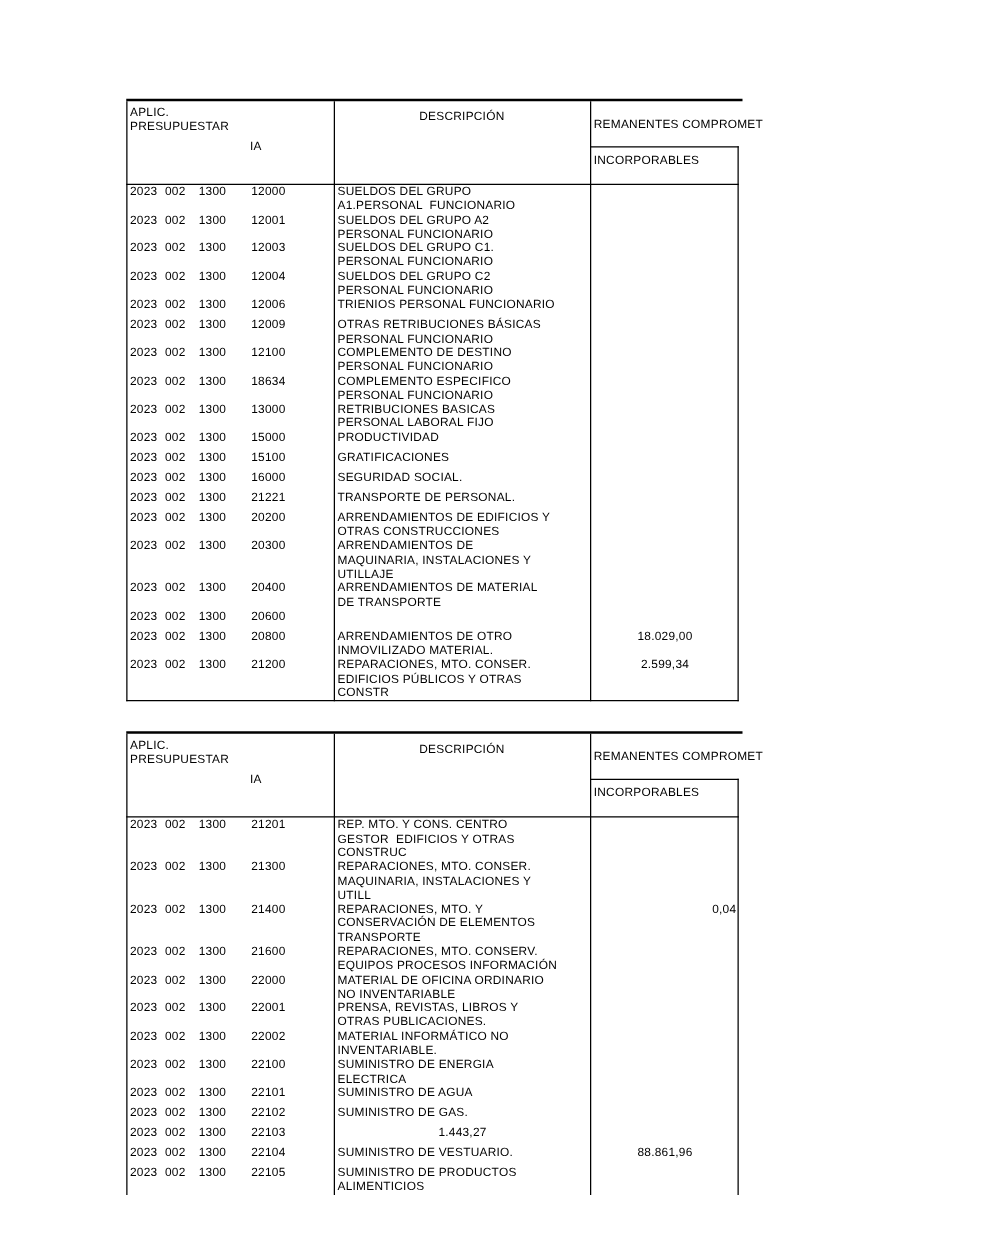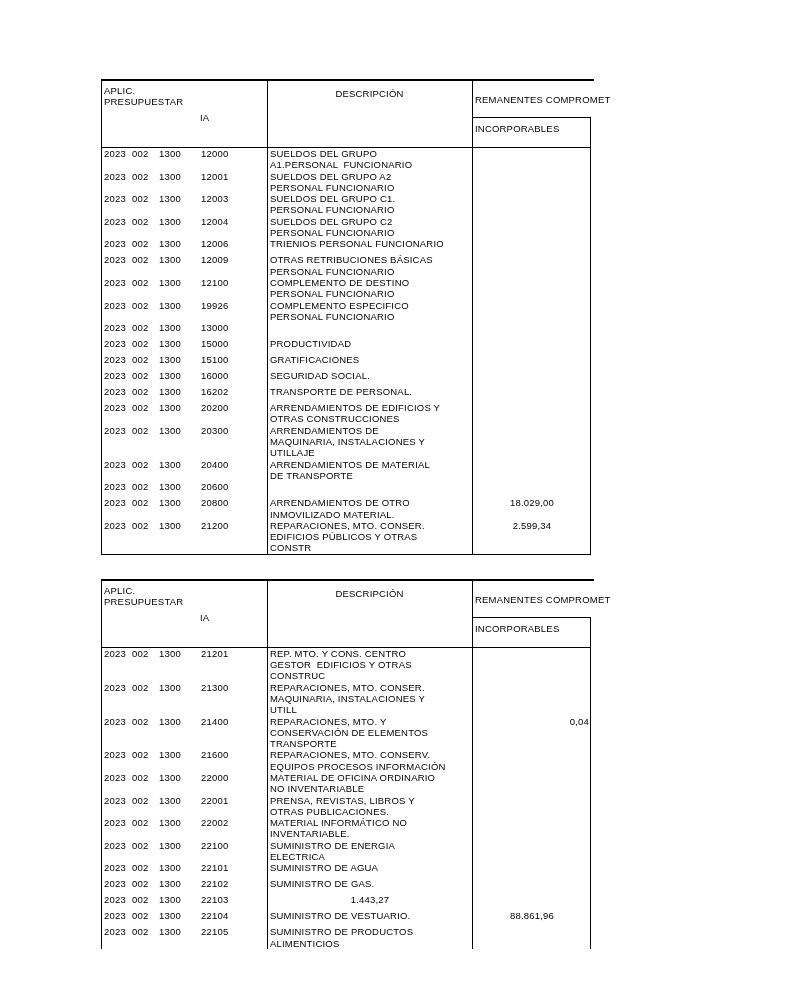--- a/index.html
+++ b/index.html
@@ -131,33 +131,35 @@
             </div>
             <div class="c-desc">COMPLEMENTO DE DESTINO
 PERSONAL FUNCIONARIO</div>
             <div class="c-val"></div>
           </div>
           <div class="row">
             <div class="c-aplic">
               <div class="sub">2023</div>
               <div class="sub">002</div>
               <div class="sub">1300</div>
-              <div class="sub">19926</div>
+              <div class="sub">18634</div>
             </div>
             <div class="c-desc">COMPLEMENTO ESPECIFICO
 PERSONAL FUNCIONARIO</div>
             <div class="c-val"></div>
           </div>
           <div class="row">
             <div class="c-aplic">
               <div class="sub">2023</div>
               <div class="sub">002</div>
               <div class="sub">1300</div>
               <div class="sub">13000</div>
             </div>
+            <div class="c-desc">RETRIBUCIONES BASICAS
+PERSONAL LABORAL FIJO</div>
             <div class="c-val"></div>
           </div>
           <div class="row">
             <div class="c-aplic">
               <div class="sub">2023</div>
               <div class="sub">002</div>
               <div class="sub">1300</div>
               <div class="sub">15000</div>
             </div>
             <div class="c-desc">PRODUCTIVIDAD</div>
@@ -181,21 +183,21 @@
               <div class="sub">16000</div>
             </div>
             <div class="c-desc">SEGURIDAD SOCIAL.</div>
             <div class="c-val"></div>
           </div>
           <div class="row">
             <div class="c-aplic">
               <div class="sub">2023</div>
               <div class="sub">002</div>
               <div class="sub">1300</div>
-              <div class="sub">16202</div>
+              <div class="sub">21221</div>
             </div>
             <div class="c-desc">TRANSPORTE DE PERSONAL.</div>
             <div class="c-val"></div>
           </div>
           <div class="row">
             <div class="c-aplic">
               <div class="sub">2023</div>
               <div class="sub">002</div>
               <div class="sub">1300</div>
               <div class="sub">20200</div>

